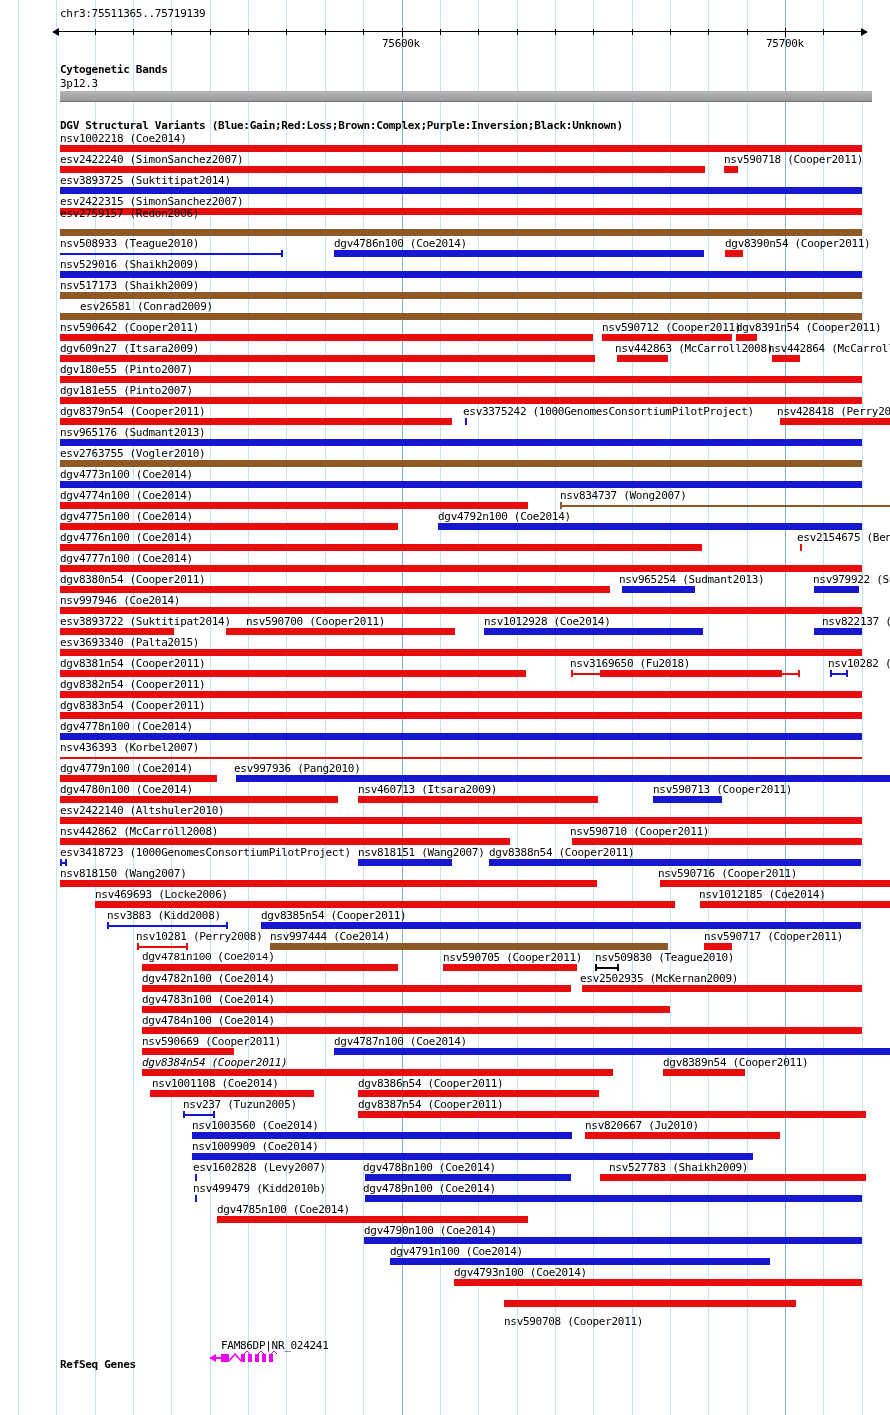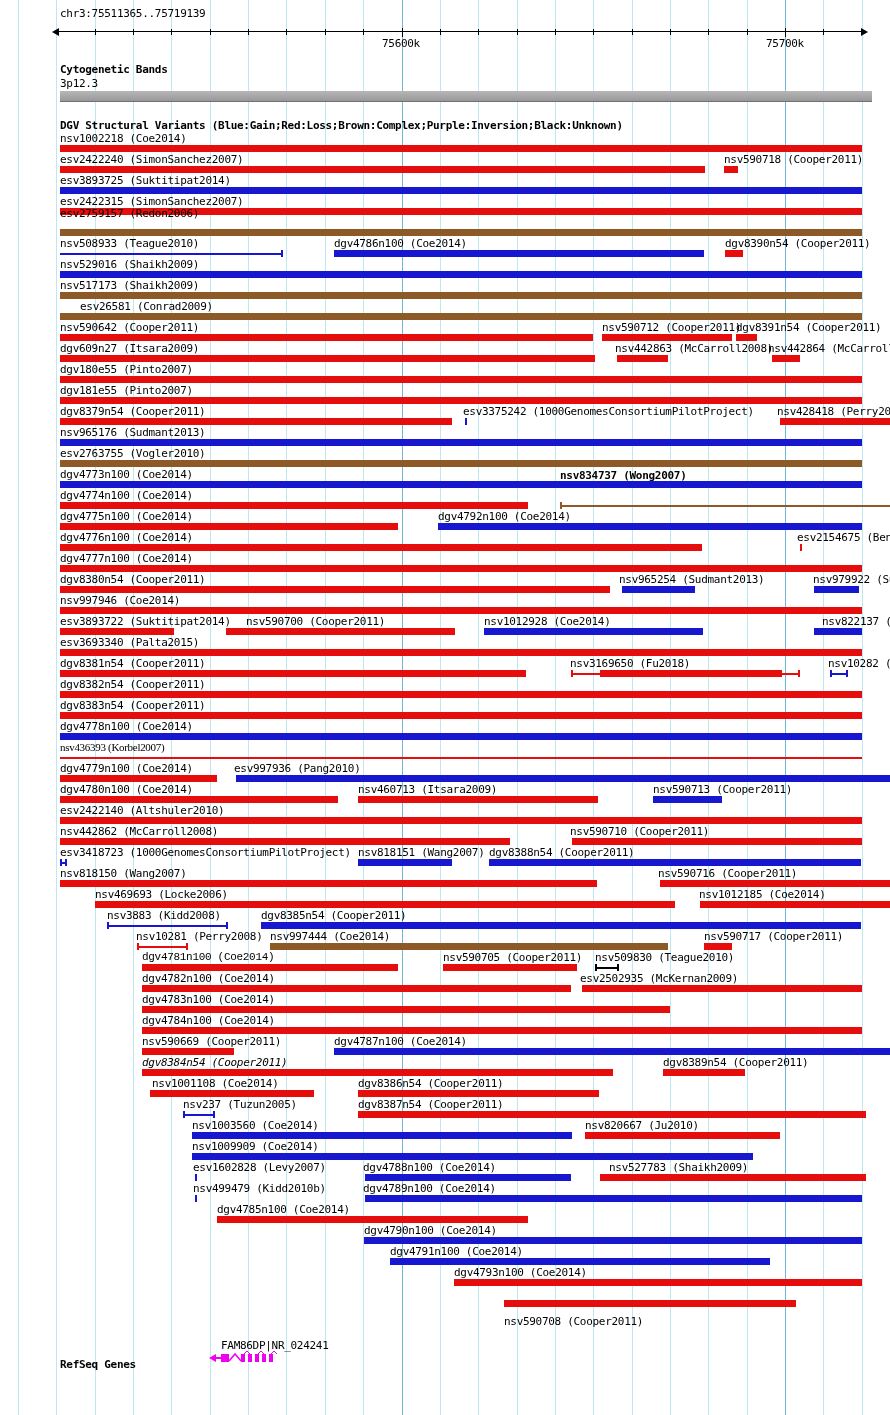--- a/index.html
+++ b/index.html
@@ -129,21 +129,21 @@
       <div class="txt" style="left: 777px; top: 406px;">nsv428418 (Perry20</div>
       <div class="bar" style="left: 780px; top: 418px; width: 110px; height: 7px; background: rgb(230, 13, 13);"></div>
       <div class="txt" style="left: 60px; top: 427px;">nsv965176 (Sudmant2013)</div>
       <div class="bar" style="left: 60px; top: 439px; width: 802px; height: 7px; background: rgb(23, 23, 207);"></div>
       <div class="txt" style="left: 60px; top: 448px;">esv2763755 (Vogler2010)</div>
       <div class="bar" style="left: 60px; top: 460px; width: 802px; height: 7px; background: rgb(141, 90, 39);"></div>
       <div class="txt" style="left: 60px; top: 469px;">dgv4773n100 (Coe2014)</div>
       <div class="bar" style="left: 60px; top: 481px; width: 802px; height: 7px; background: rgb(23, 23, 207);"></div>
       <div class="txt" style="left: 60px; top: 490px;">dgv4774n100 (Coe2014)</div>
       <div class="bar" style="left: 60px; top: 502px; width: 468px; height: 7px; background: rgb(230, 13, 13);"></div>
-      <div class="txt" style="left: 560px; top: 470px; font-weight: bold;">nsv834737 (Wong2007)</div>
+      <div class="txt" style="left: 560px; top: 490px;">nsv834737 (Wong2007)</div>
       <div class="bline" style="left: 560px; top: 505px; width: 330px; height: 1.5px; background: rgb(141, 90, 39);"></div>
       <div class="tickend" style="left: 560px; top: 502px; width: 2px; height: 7px; background: rgb(141, 90, 39);"></div>
       <div class="txt" style="left: 60px; top: 511px;">dgv4775n100 (Coe2014)</div>
       <div class="bar" style="left: 60px; top: 523px; width: 338px; height: 7px; background: rgb(230, 13, 13);"></div>
       <div class="txt" style="left: 438px; top: 511px;">dgv4792n100 (Coe2014)</div>
       <div class="bar" style="left: 438px; top: 523px; width: 424px; height: 7px; background: rgb(23, 23, 207);"></div>
       <div class="txt" style="left: 60px; top: 532px;">dgv4776n100 (Coe2014)</div>
       <div class="bar" style="left: 60px; top: 544px; width: 642px; height: 7px; background: rgb(230, 13, 13);"></div>
       <div class="txt" style="left: 797px; top: 532px;">esv2154675 (Bent</div>
       <div class="vtick" style="left: 800px; top: 544px; width: 2px; height: 7px; background: rgb(230, 13, 13);"></div>
@@ -178,21 +178,21 @@
       <div class="txt" style="left: 828px; top: 658px;">nsv10282 (</div>
       <div class="bline" style="left: 830px; top: 673px; width: 18px; height: 1.5px; background: rgb(23, 23, 207);"></div>
       <div class="tickend" style="left: 830px; top: 670px; width: 2px; height: 7px; background: rgb(23, 23, 207);"></div>
       <div class="tickend" style="left: 846px; top: 670px; width: 2px; height: 7px; background: rgb(23, 23, 207);"></div>
       <div class="txt" style="left: 60px; top: 679px;">dgv8382n54 (Cooper2011)</div>
       <div class="bar" style="left: 60px; top: 691px; width: 802px; height: 7px; background: rgb(230, 13, 13);"></div>
       <div class="txt" style="left: 60px; top: 700px;">dgv8383n54 (Cooper2011)</div>
       <div class="bar" style="left: 60px; top: 712px; width: 802px; height: 7px; background: rgb(230, 13, 13);"></div>
       <div class="txt" style="left: 60px; top: 721px;">dgv4778n100 (Coe2014)</div>
       <div class="bar" style="left: 60px; top: 733px; width: 802px; height: 7px; background: rgb(23, 23, 207);"></div>
-      <div class="txt" style="left: 60px; top: 742px; font-family: Liberation Serif, serif;">nsv436393 (Korbel2007)</div>
+      <div class="txt" style="left: 60px; top: 742px;">nsv436393 (Korbel2007)</div>
       <div class="hline" style="left: 60px; top: 757px; width: 802px; height: 2px; background: rgb(230, 13, 13);"></div>
       <div class="txt" style="left: 60px; top: 763px;">dgv4779n100 (Coe2014)</div>
       <div class="bar" style="left: 60px; top: 775px; width: 157px; height: 7px; background: rgb(230, 13, 13);"></div>
       <div class="txt" style="left: 234px; top: 763px;">esv997936 (Pang2010)</div>
       <div class="bar" style="left: 236px; top: 775px; width: 654px; height: 7px; background: rgb(23, 23, 207);"></div>
       <div class="txt" style="left: 60px; top: 784px;">dgv4780n100 (Coe2014)</div>
       <div class="bar" style="left: 60px; top: 796px; width: 278px; height: 7px; background: rgb(230, 13, 13);"></div>
       <div class="txt" style="left: 358px; top: 784px;">nsv460713 (Itsara2009)</div>
       <div class="bar" style="left: 358px; top: 796px; width: 240px; height: 7px; background: rgb(230, 13, 13);"></div>
       <div class="txt" style="left: 653px; top: 784px;">nsv590713 (Cooper2011)</div>

